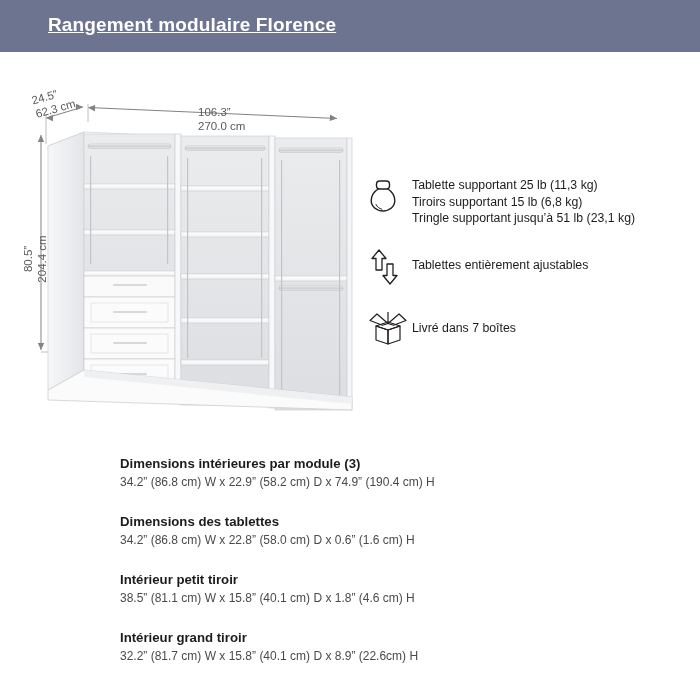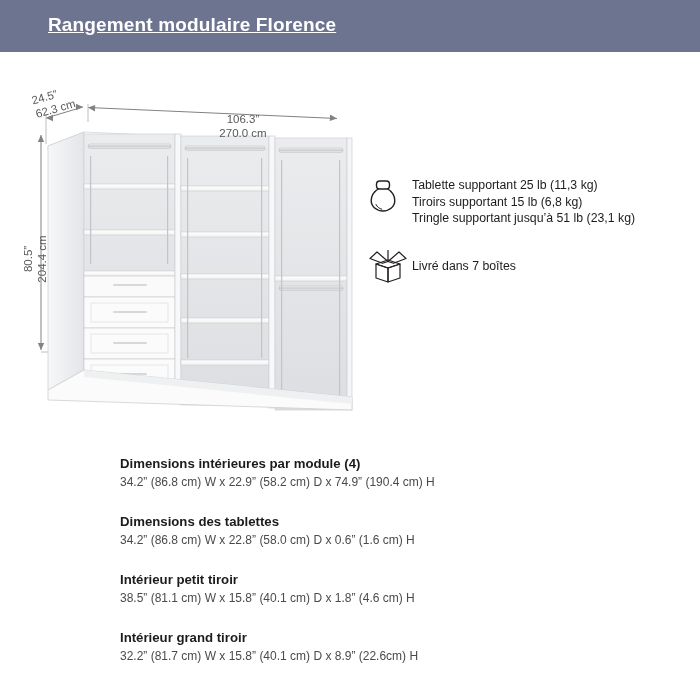--- a/index.html
+++ b/index.html
@@ -55,22 +55,21 @@
   }
   .dim-depth {
     left: 30px;
     top: 94px;
     transform: rotate(-16deg);
     transform-origin: left top;
     text-align: left;
   }
   .dim-width {
     left: 198px;
-    top: 112px;
-    text-align: center;
+    top: 105px;
     width: 90px;
   }
   .dim-height {
     left: -10px;
     top: 245px;
     width: 90px;
     text-align: center;
     transform: rotate(-90deg);
     transform-origin: center center;
   }
@@ -271,20 +270,31 @@
         <path d="M8 26.5 C9.2 29 11.3 30.6 13.8 31.2" stroke-width="1" stroke-linecap="round"></path>
       </svg>
     </div>
     <div class="feature-text">
       <div>Tablette supportant 25 lb (11,3 kg)</div>
       <div>Tiroirs supportant 15 lb (6,8 kg)</div>
       <div>Tringle supportant jusqu’à 51 lb (23,1 kg)</div>
     </div>
   </div>
 
+  <div class="feature-row ico-arrows">
+    <div class="feature-icon">
+      <svg width="34" height="40" viewBox="0 0 34 40" fill="none" stroke="#231f20" stroke-width="1.3" stroke-linejoin="round">
+        <path d="M11 3 L4 11.5 L8 11.5 L8 23 L14 23 L14 11.5 L18 11.5 Z"></path>
+        <path d="M22 37 L29 28.5 L25 28.5 L25 17 L19 17 L19 28.5 L15 28.5 Z"></path>
+      </svg>
+    </div>
+    <div class="feature-text">
+      <div>Tablettes entièrement ajustables</div>
+    </div>
+  </div>
 
   <div class="feature-row ico-box">
     <div class="feature-icon">
       <svg width="40" height="38" viewBox="0 0 40 38" fill="none" stroke="#231f20" stroke-width="1.2" stroke-linejoin="round">
         <path d="M8 17 L20 13 L32 17 L20 21 Z"></path>
         <path d="M8 17 L8 31 L20 35 L20 21 Z"></path>
         <path d="M32 17 L32 31 L20 35 L20 21 Z"></path>
         <path d="M20 13 L20 3"></path>
         <path d="M20 14.5 L9 5 L2 11.5 L14.5 16.3 Z"></path>
         <path d="M20 14.5 L31 5 L38 11.5 L25.5 16.3 Z"></path>
@@ -293,21 +303,21 @@
     <div class="feature-text">
       <div>Livré dans 7 boîtes</div>
     </div>
   </div>
 
 </div>
 
 <div class="specs">
 
   <div class="spec-group">
-    <div class="spec-title">Dimensions intérieures par module (4)</div>
+    <div class="spec-title">Dimensions intérieures par module (3)</div>
     <div class="spec-value">34.2” (86.8 cm) W x 22.9” (58.2 cm) D x 74.9” (190.4 cm) H</div>
   </div>
 
   <div class="spec-group">
     <div class="spec-title">Dimensions des tablettes</div>
     <div class="spec-value">34.2” (86.8 cm) W x 22.8” (58.0 cm) D x 0.6” (1.6 cm) H</div>
   </div>
 
   <div class="spec-group">
     <div class="spec-title">Intérieur petit tiroir</div>

